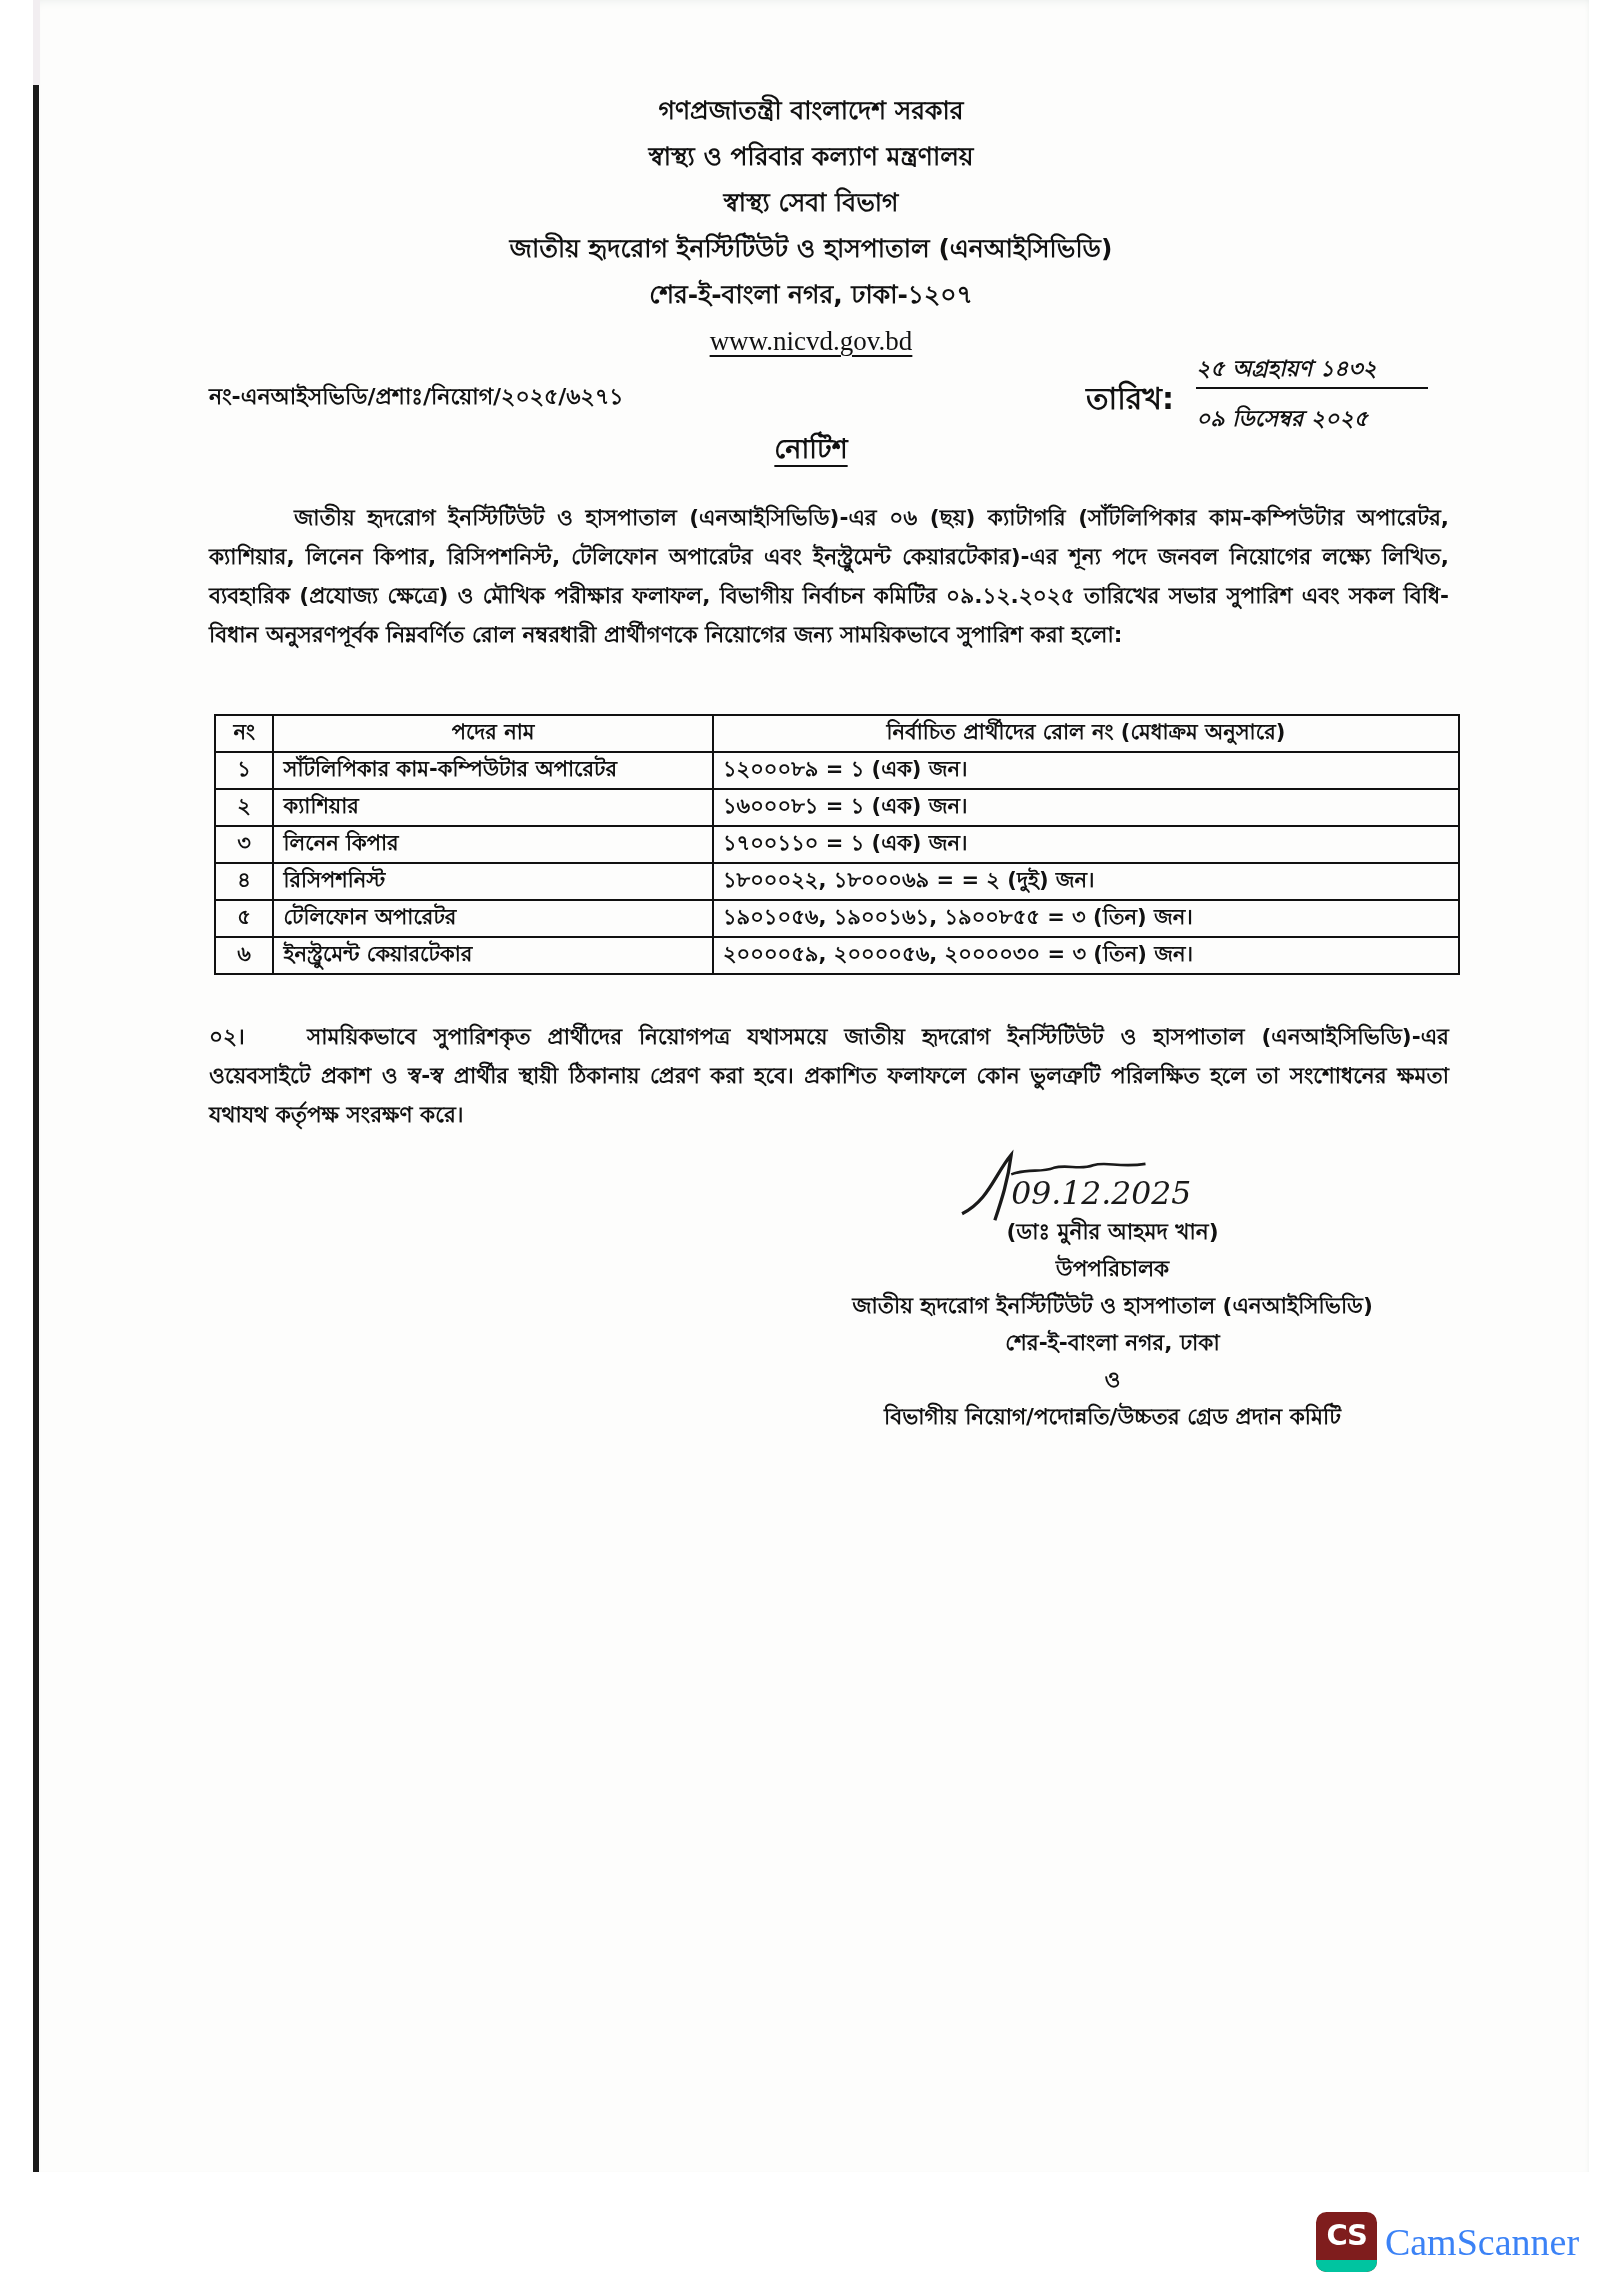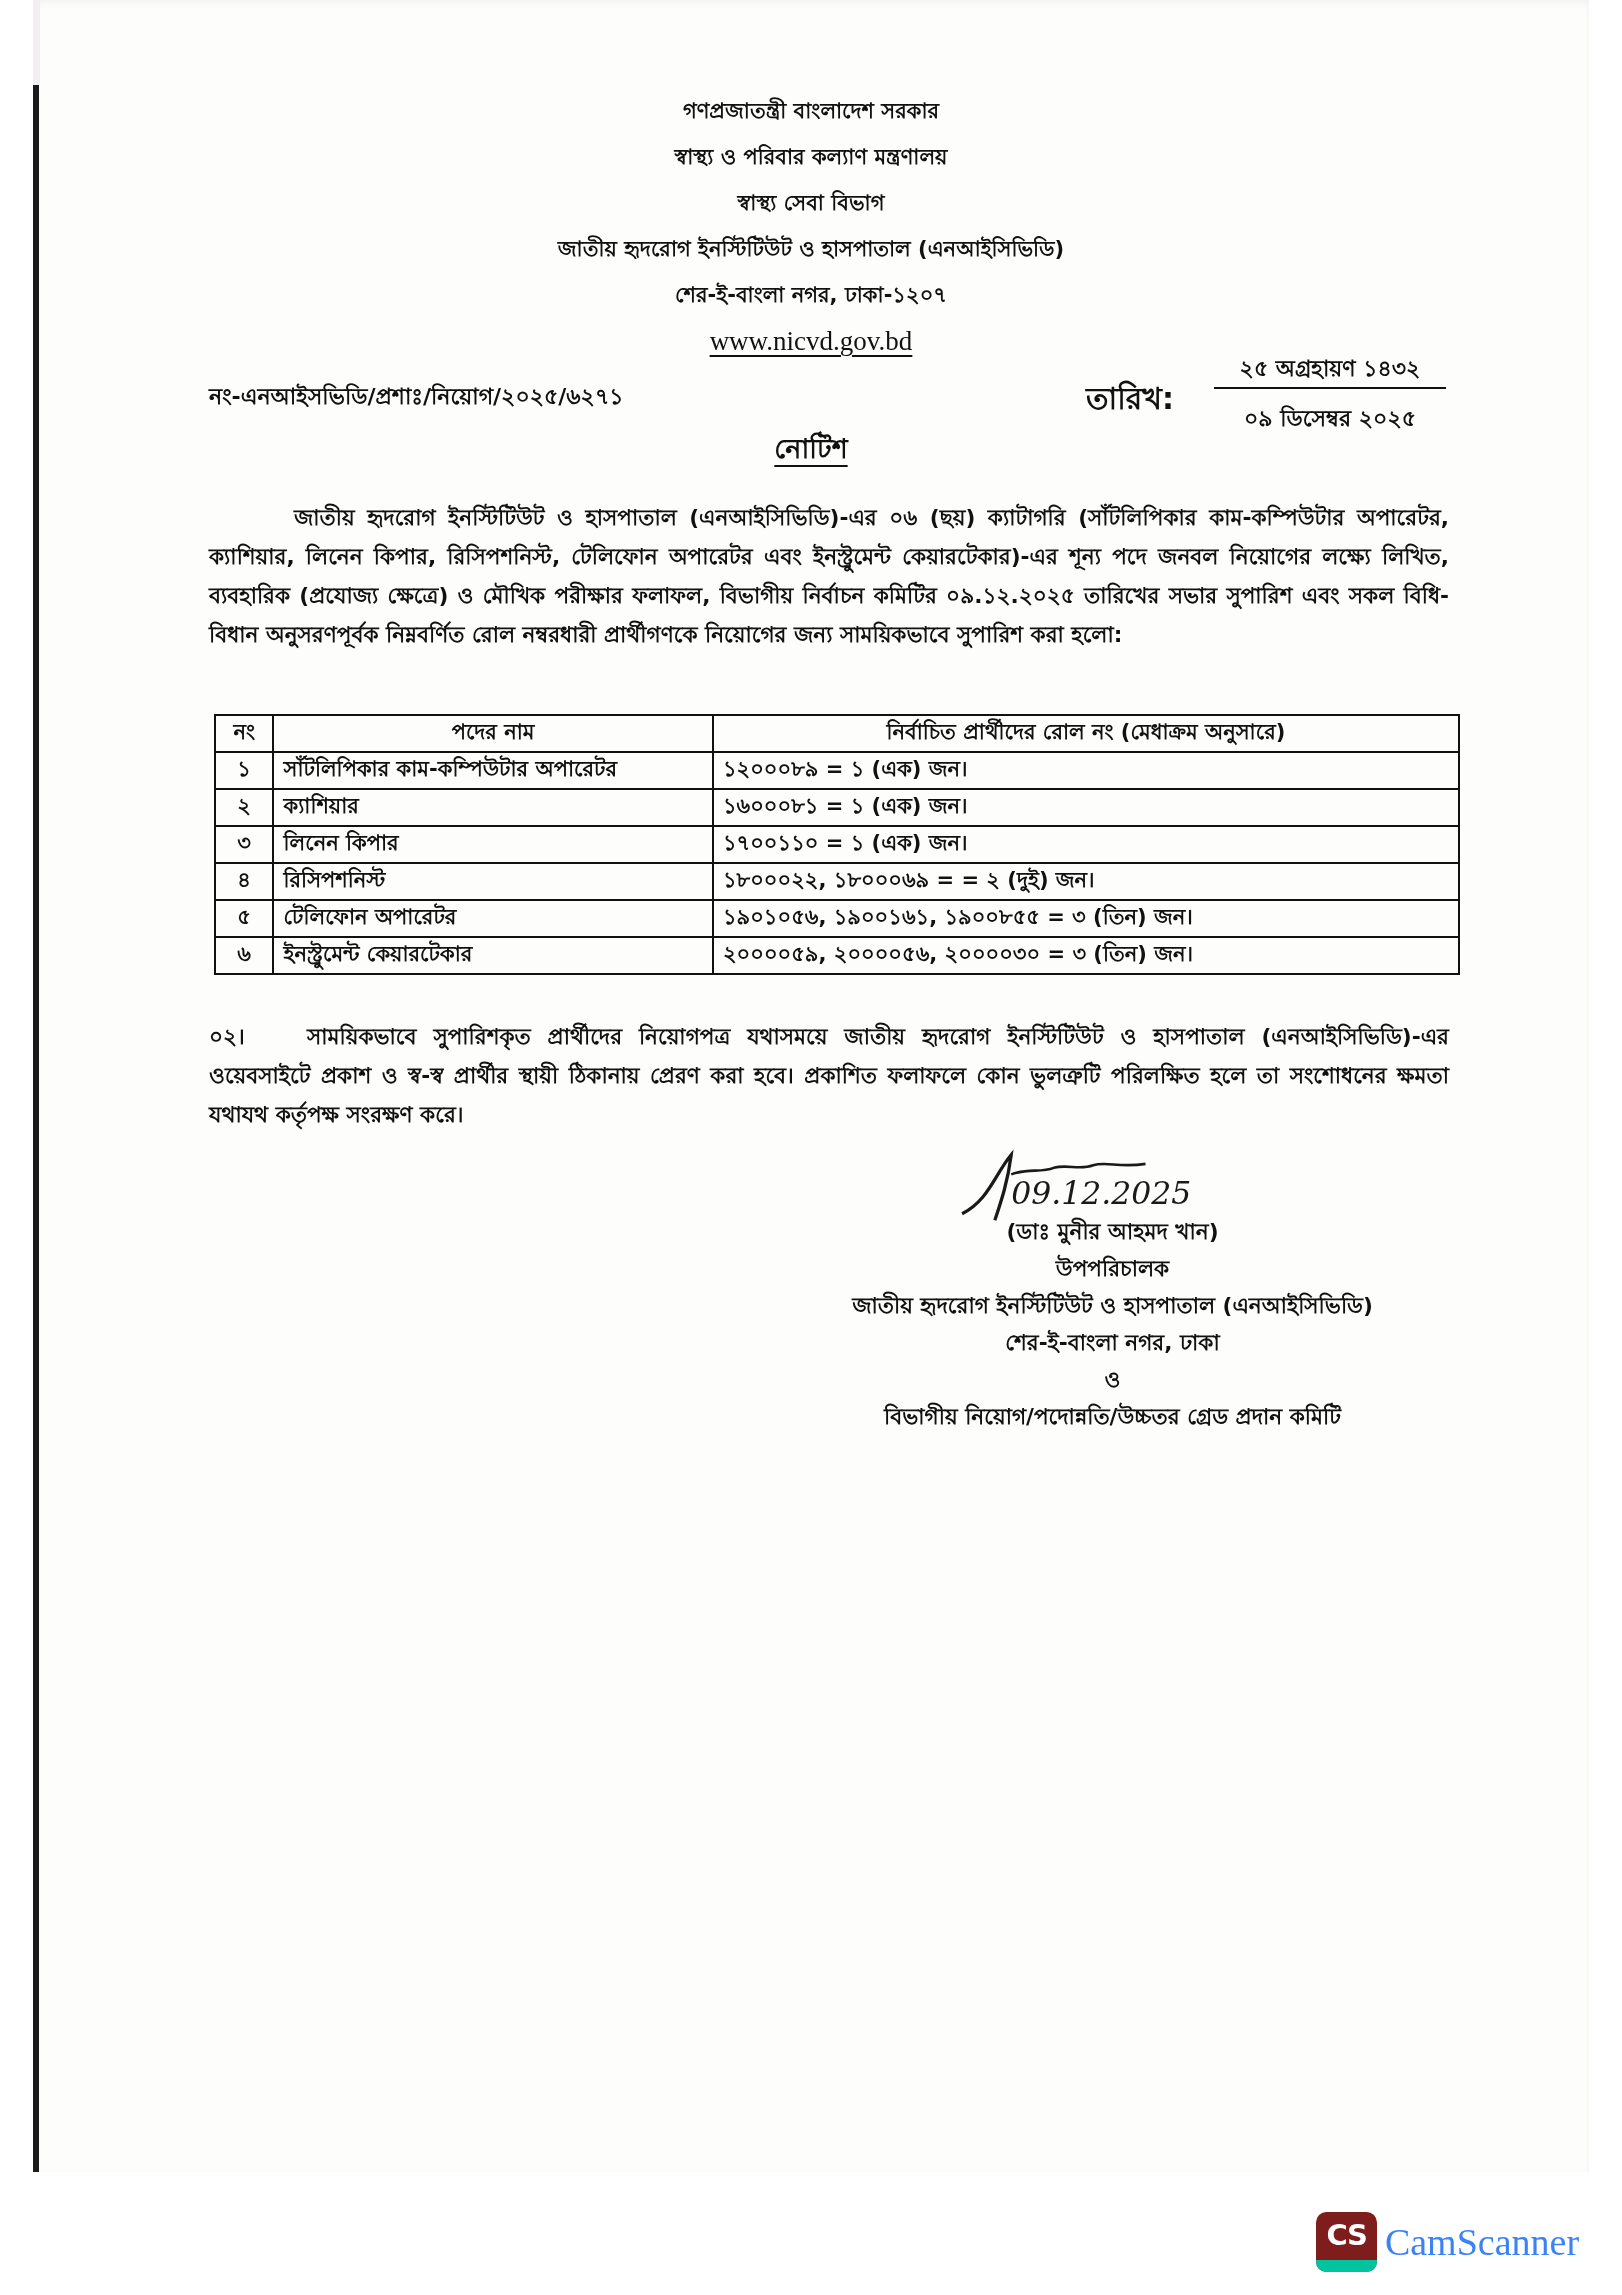--- a/index.html
+++ b/index.html
@@ -15,37 +15,37 @@
     border-left: 6.5px solid #1a1a1a;
     box-shadow: inset 0 6.5px 11.8px -7.9px #e3e8e6, inset -2.6px 0 7.9px -5.2px #e3e8e6;
   }
   .scan-edge-left {
     position: absolute; left: 33px; top: 0; width: 6.5px; height: 85px; background: #f2eef1;
   }
   .header {
     position: absolute; left: 0; top: 88px; width: 100%; text-align: center;
   }
   .header .line {
-    font-size: 21px; font-weight: bold; line-height: 46px; white-space: nowrap;
+    font-size: 25px; font-weight: bold; line-height: 46px; white-space: nowrap;
   }
   .header .web {
     font-family: "Liberation Serif", "DejaVu Serif", serif; font-weight: normal;
     font-size: 27px; text-decoration: underline; text-underline-offset: 5.2px; line-height: 46px;
   }
   .memo-no {
     position: absolute; left: 209px; top: 379px; font-size: 22px; font-weight: bold; white-space: nowrap;
   }
   .date-block {
     position: absolute; left: 1086px; top: 353px; width: 353px; height: 72px;
   }
   .date-label {
     position: absolute; left: 0; top: 22px; font-size: 30px; font-weight: bold;
   }
   .date-frac {
-    position: absolute; left: 128px; top: 0; width: 232px; text-align: center;
+    position: absolute; left: 110px; top: 0; width: 232px; text-align: left; font-style: italic;
   }
   .date-frac .top { font-size: 22px; font-weight: bold; line-height: 31px; border-bottom: 2px solid #111; padding-bottom: 2.6px; }
   .date-frac .bot { font-size: 22px; font-weight: bold; line-height: 34px; margin-top: 13px; }
   .notice-title {
     position: absolute; left: 0; top: 428px; width: 100%; text-align: center;
   }
   .notice-title span {
     font-size: 27px; font-weight: bold; text-decoration: underline; text-underline-offset: 6.5px; text-align: right;
   }
   .para {

